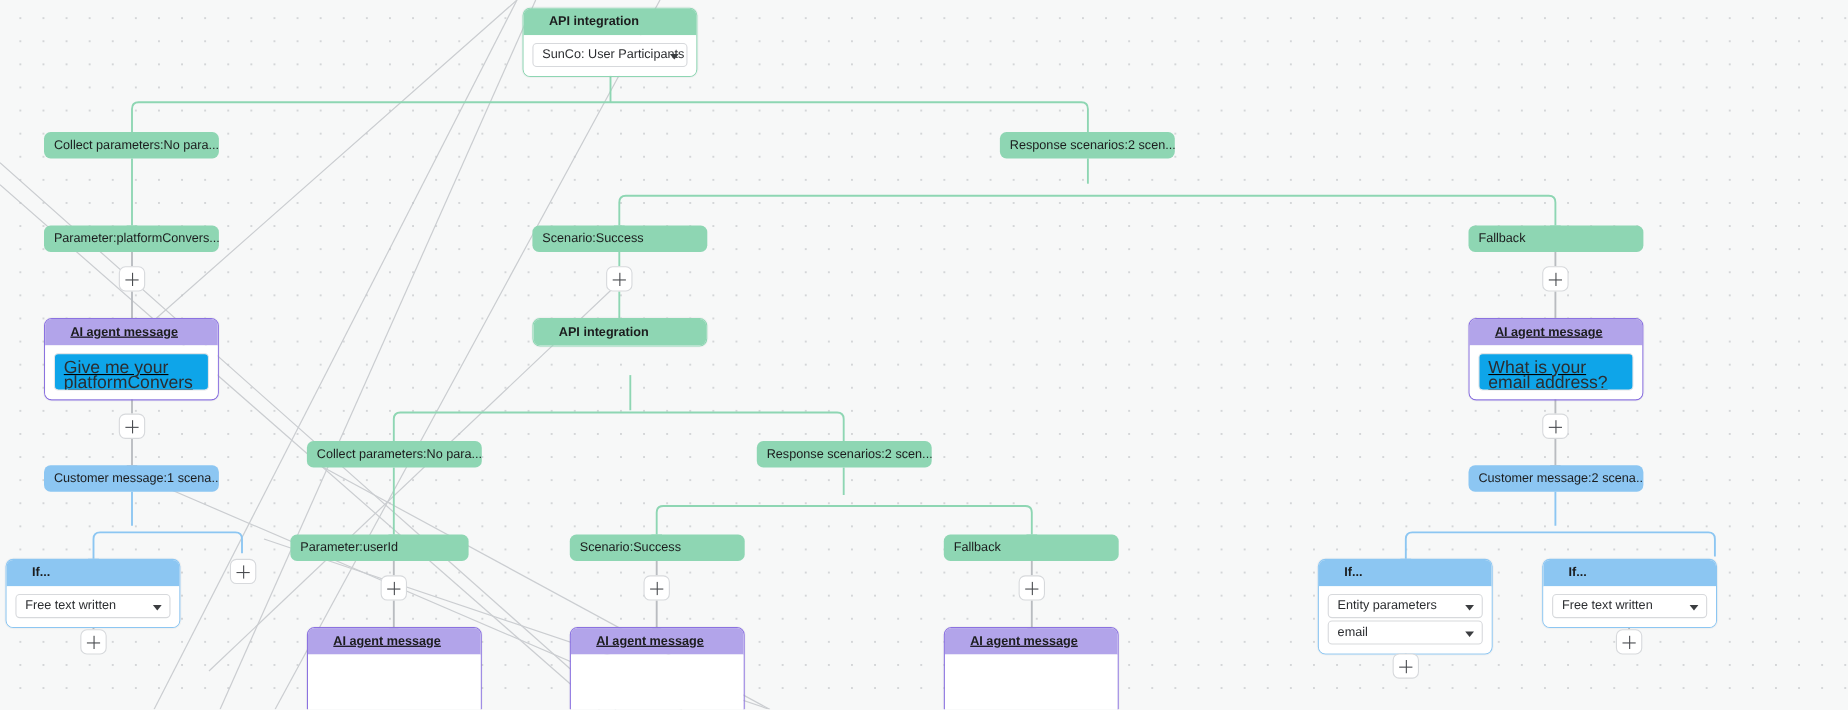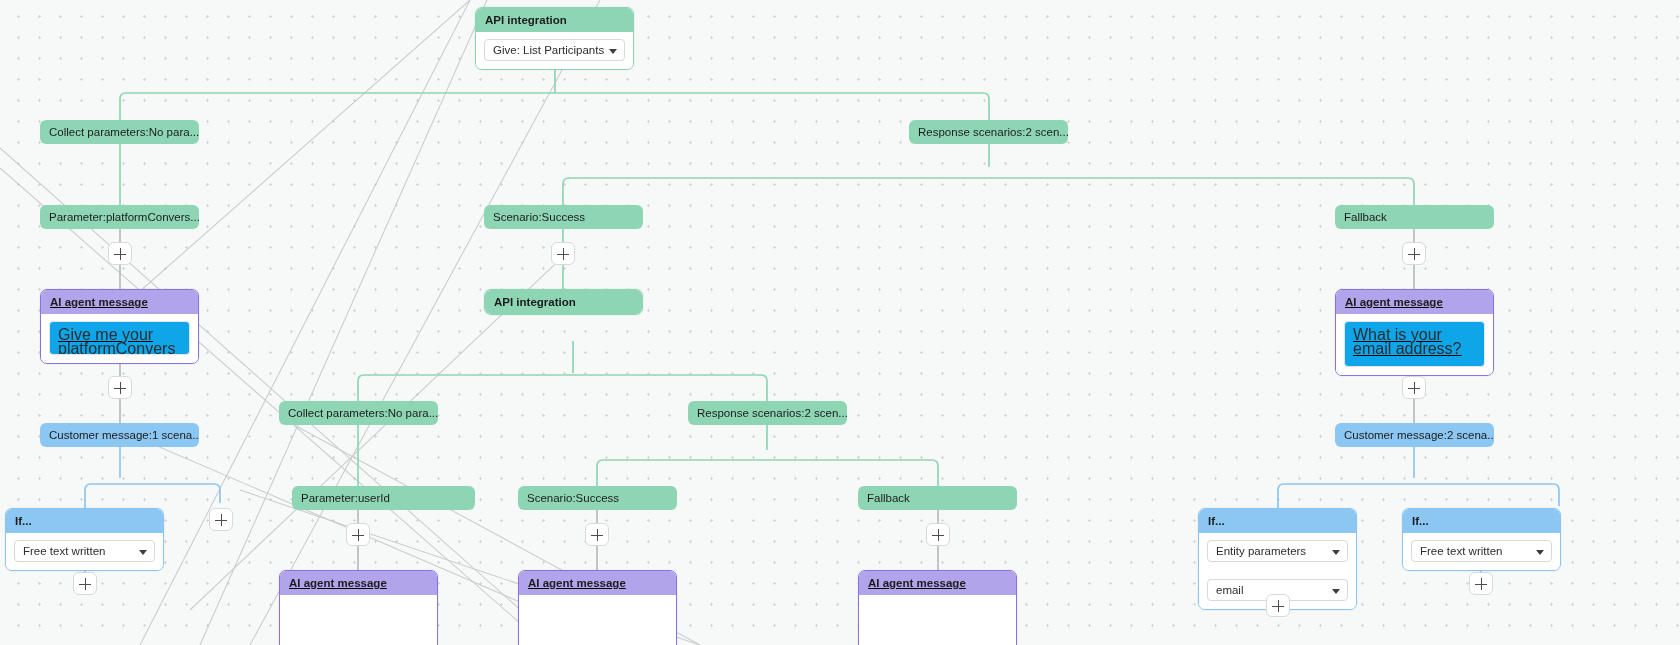--- a/index.html
+++ b/index.html
@@ -55,21 +55,21 @@
 
   
   .card {
     border-radius: 7px;
     overflow: hidden;
     box-shadow: 0 0 0 1px rgba(0,0,0,0.03);
   }
   .card .hdr {
     height: 24px;
     line-height: 24px;
-    padding: 0 9px;
+    padding: 0 23px;
     font-size: 11.5px;
     font-weight: bold;
     color: #1b1c1d;
     white-space: nowrap;
     overflow: hidden;
   }
   .card .body {
     background: #ffffff;
     padding: 7px 8px 8px 8px;
   }
@@ -91,21 +91,21 @@
     line-height: 20px;
     border: 1px solid #d7d9dc;
     border-radius: 4px;
     background: #fff;
     font-size: 11.5px;
     color: #2b2d30;
     padding: 0 22px 0 8px;
     white-space: nowrap;
     overflow: hidden;
   }
-  .select + .select { margin-top: 17px; }
+  .select + .select { margin-top: 2px; }
   .caret {
     position: absolute;
     right: 7px;
     top: 9px;
     width: 0; height: 0;
     border-left: 4px solid transparent;
     border-right: 4px solid transparent;
     border-top: 5px solid #3b3d40;
   }
 
@@ -288,21 +288,21 @@
     <g stroke="#b9bcc0" stroke-width="1.7" fill="none">
       <path d="M 1278 583 L 1278 594"></path>
       <path d="M 1481 562 L 1481 572"></path>
     </g>
   </svg>
 
   <div class="node card green-card" style="left:475px; top:7px; width:159px;">
     <div class="hdr">API integration</div>
     <div class="body">
       <div class="select">
-        <span>Give: List Participants</span>
+        <span>SunCo: User Participants</span>
         <span class="caret"></span>
       </div>
     </div>
   </div>
 
   <div class="node pill green" style="left:40px; top:120px; width:159px;">
     <span class="k">Collect parameters:</span><span class="v">No para...</span>
   </div>
 
   <div class="node pill green" style="left:909px; top:120px; width:159px;">
@@ -332,21 +332,21 @@
     </div>
   </div>
 
   <div class="node card green-card" style="left:484px; top:289px; width:159px;">
     <div class="hdr">API integration</div>
   </div>
 
   <div class="node card purple-card" style="left:1335px; top:289px; width:159px;">
     <div class="hdr">AI agent message</div>
     <div class="body">
-      <div class="msgbox" style="height:46px;">What is your email address?</div>
+      <div class="msgbox" style="height:34px;">What is your email address?</div>
     </div>
   </div>
 
   <div class="plus" style="left:108px; top:376px;"></div>
   <div class="plus" style="left:1402px; top:376px;"></div>
 
   <div class="node pill green" style="left:279px; top:401px; width:159px;">
     <span class="k">Collect parameters:</span><span class="v">No para...</span>
   </div>
 
@@ -355,21 +355,21 @@
   </div>
 
   <div class="node pill blue" style="left:40px; top:423px; width:159px;">
     <span class="k">Customer message:</span><span class="v">1 scena...</span>
   </div>
 
   <div class="node pill blue" style="left:1335px; top:423px; width:159px;">
     <span class="k">Customer message:</span><span class="v">2 scena...</span>
   </div>
 
-  <div class="node pill green" style="left:292px; top:486px; width:183px;">
+  <div class="node pill green" style="left:264px; top:486px; width:162px;">
     <span class="k">Parameter:</span><span class="v">userId</span>
   </div>
 
   <div class="node pill green" style="left:518px; top:486px; width:159px;">
     <span class="k">Scenario:</span><span class="v">Success</span>
   </div>
 
   <div class="node pill green" style="left:858px; top:486px; width:159px;">
     <span class="k">Fallback</span><span class="v"></span>
   </div>

